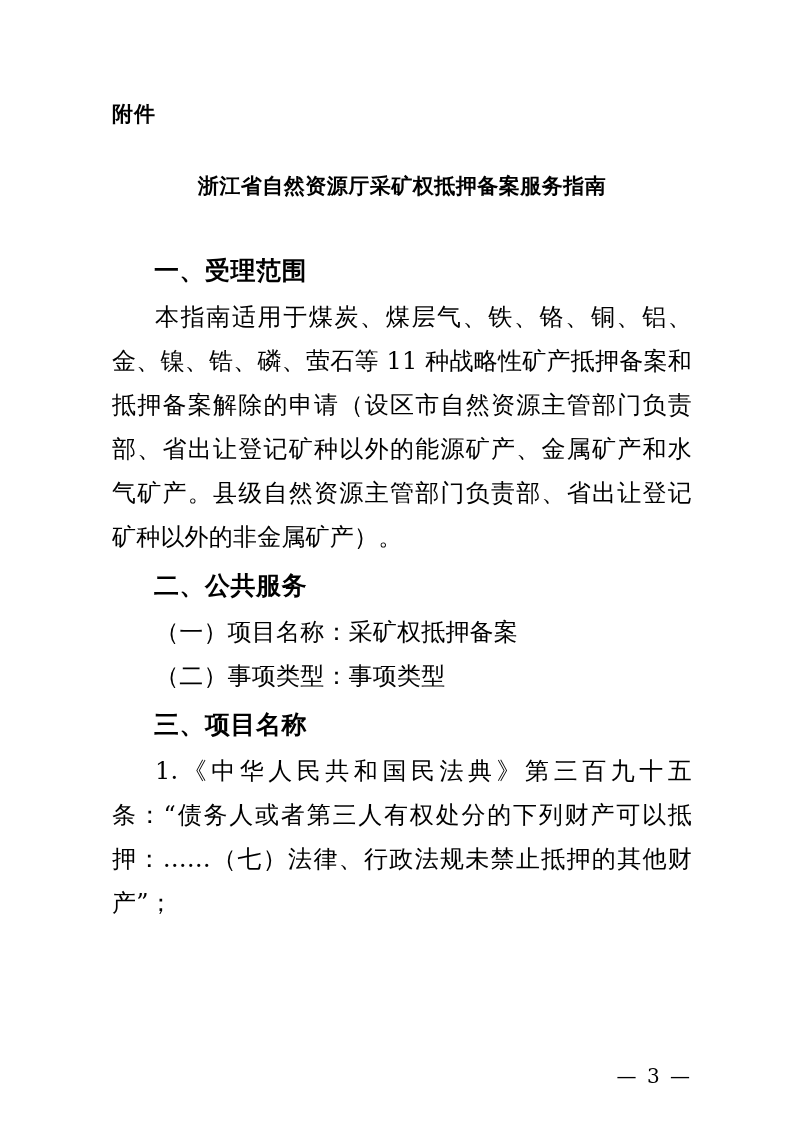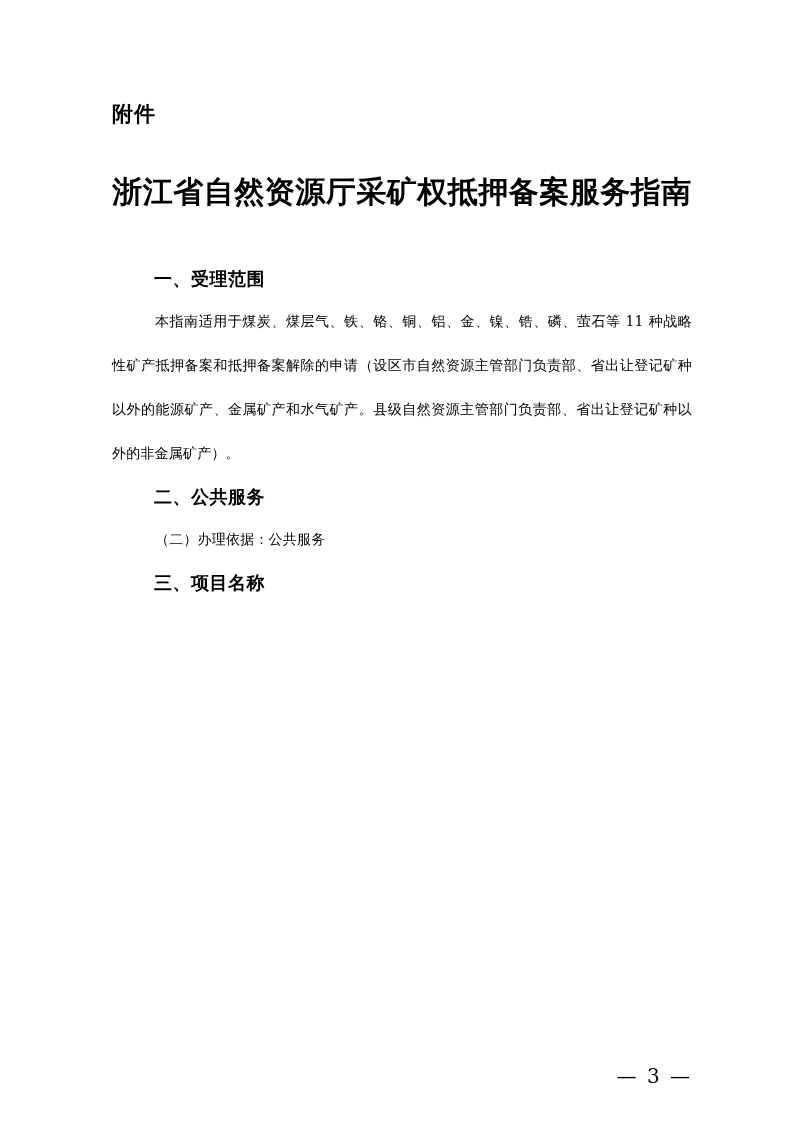--- a/index.html
+++ b/index.html
@@ -26,35 +26,35 @@
     font-family: "DejaVu Sans", "Liberation Sans", sans-serif;
     font-weight: bold;
     font-size: 21px;
     letter-spacing: 1px;
     margin: 0 0 44px 0;
   }
   .doc-title {
     text-align: center;
     font-family: Liberation Mono, monospace;
     font-weight: bold;
-    font-size: 30px;
+    font-size: 21px;
     letter-spacing: 0.5px;
     margin: 0 0 54px 0;
     white-space: nowrap;
   }
   .section-heading {
     font-family: "DejaVu Sans", "Liberation Sans", sans-serif;
     font-weight: bold;
-    font-size: 18px;
+    font-size: 25px;
     margin: 0 0 8px 0;
     text-indent: 42px;
     letter-spacing: 0.5px;
   }
   .para {
-    font-size: 14px;
+    font-size: 24px;
     line-height: 44px;
     text-align: justify;
     text-justify: inter-ideograph;
     margin: 0 0 0 0;
     text-indent: 43px;
     letter-spacing: 0.2px;
   }
   .para.tight {
     margin-bottom: 0;
   }
@@ -84,24 +84,26 @@
 
   <div>
     <div class="section-heading">一、受理范围</div>
     <p class="para">本指南适用于煤炭、煤层气、铁、铬、铜、铝、金、镍、锆、磷、萤石等 11 种战略性矿产抵押备案和抵押备案解除的申请（设区市自然资源主管部门负责部、省出让登记矿种以外的能源矿产、金属矿产和水气矿产。县级自然资源主管部门负责部、省出让登记矿种以外的非金属矿产）。</p>
   </div>
 
   <div class="block-gap"></div>
 
   <div>
     <div class="section-heading">二、公共服务</div>
-    <p class="para tight">（二）办理依据：公共服务</p>
+    <p class="para tight">（一）项目名称：采矿权抵押备案</p>
+    <p class="para tight">（二）事项类型：事项类型</p>
   </div>
 
   <div class="block-gap"></div>
 
   <div>
     <div class="section-heading">三、项目名称</div>
+    <p class="para spaced">1.《中华人民共和国民法典》第三百九十五条：“债务人或者第三人有权处分的下列财产可以抵押：……（七）法律、行政法规未禁止抵押的其他财产”；</p>
   </div>
 
   <div class="page-number">— 3 —</div>
 
 </div>
 
 </body></html>

